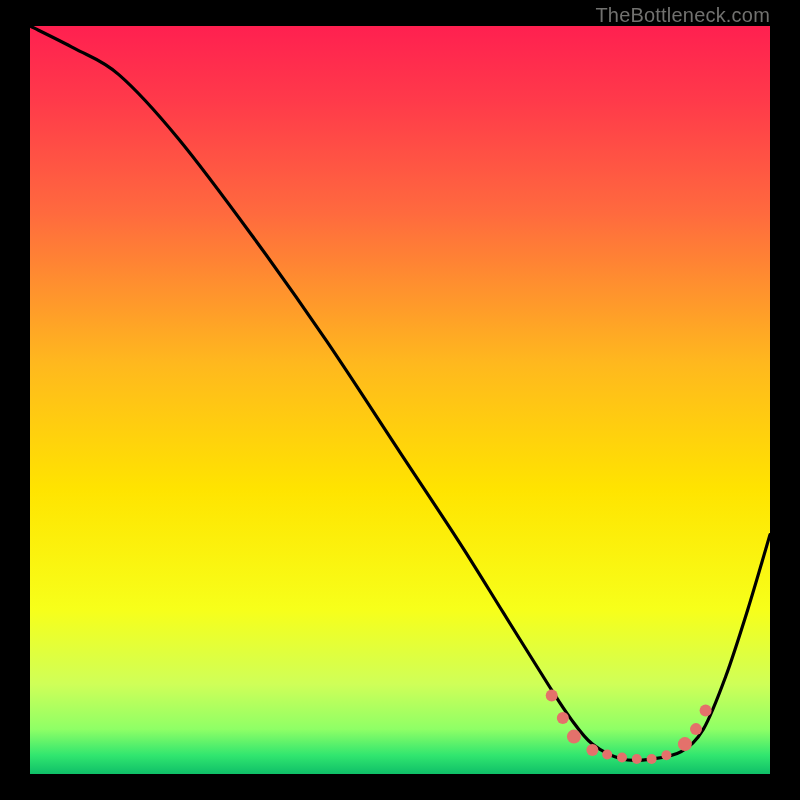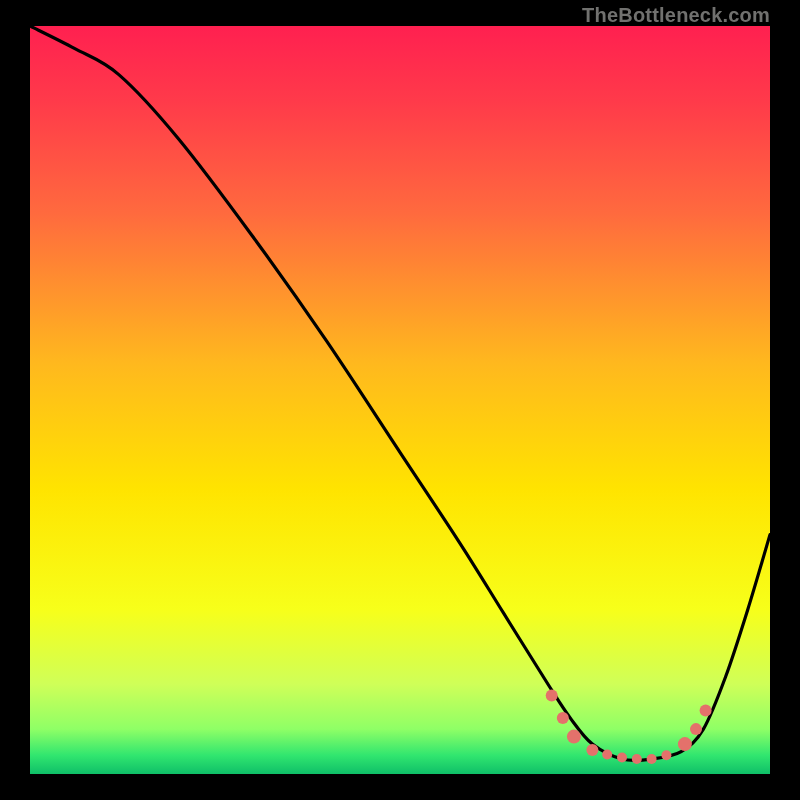--- a/index.html
+++ b/index.html
@@ -32,21 +32,21 @@
     top: 0;
     width: 740px;
     height: 748px;
   }
   .watermark {
     position: absolute;
     right: 30px;
     top: 4px;
     font-family: Arial, Helvetica, sans-serif;
     font-size: 20px;
-    font-weight: 700;
+    font-weight: 400;
     color: #71716f;
     letter-spacing: 0.2px;
   }
   svg { display: block; }
 </style>
 </head>
 <body>
 
 <div class="frame">
   <svg class="plot-area" viewBox="0 0 740 748" preserveAspectRatio="none">

